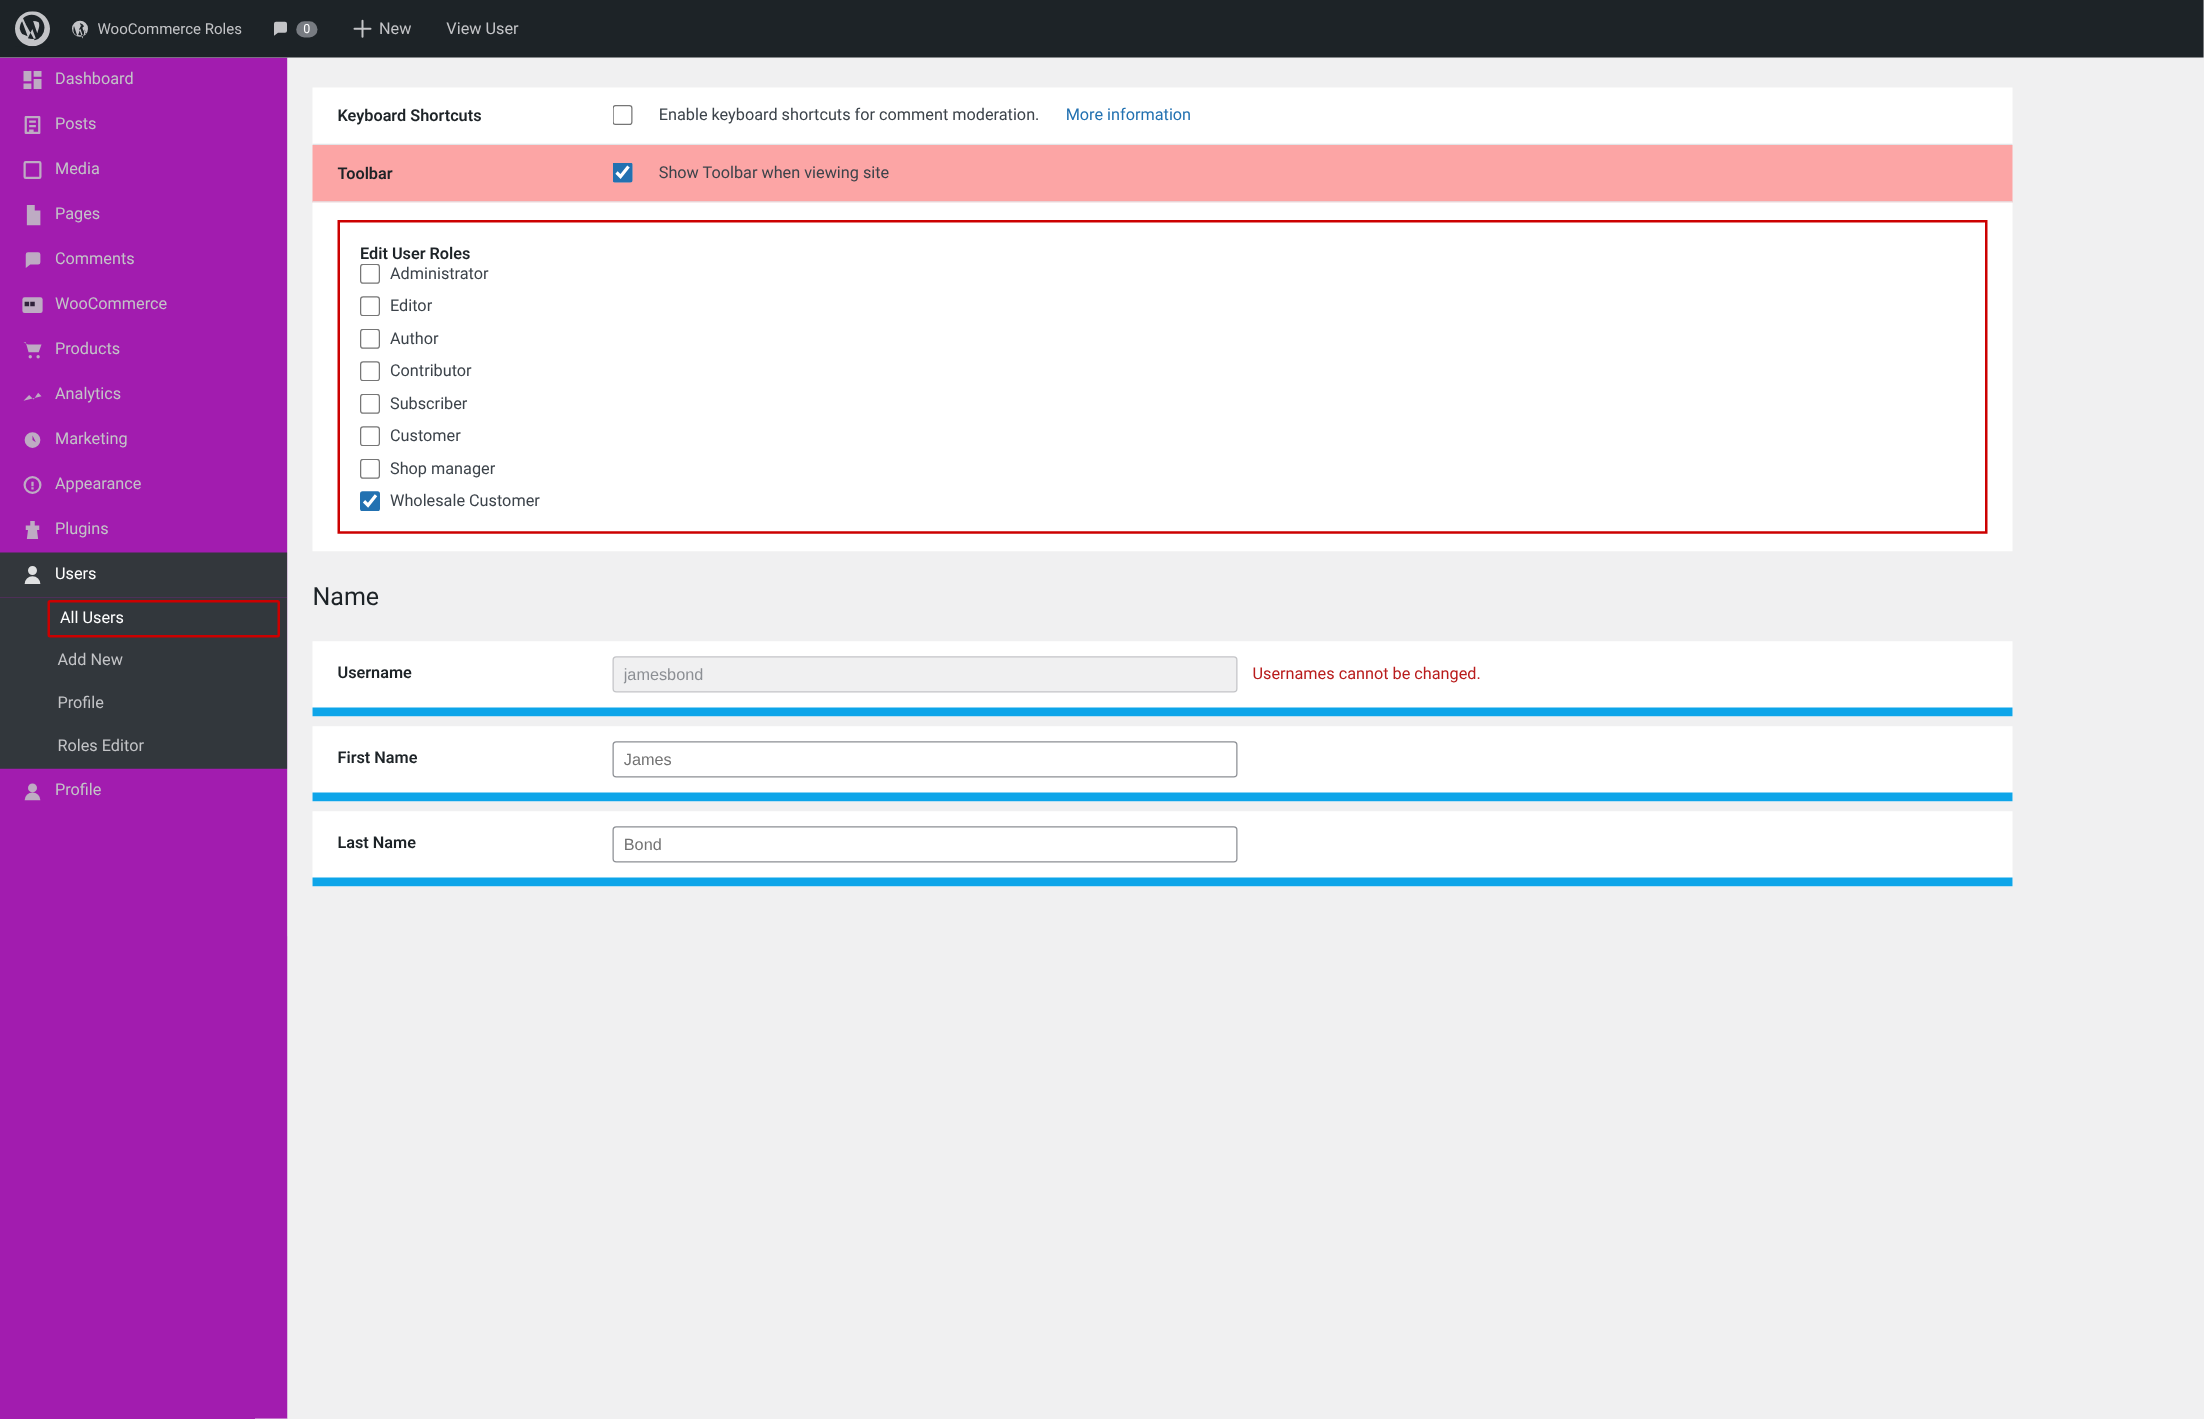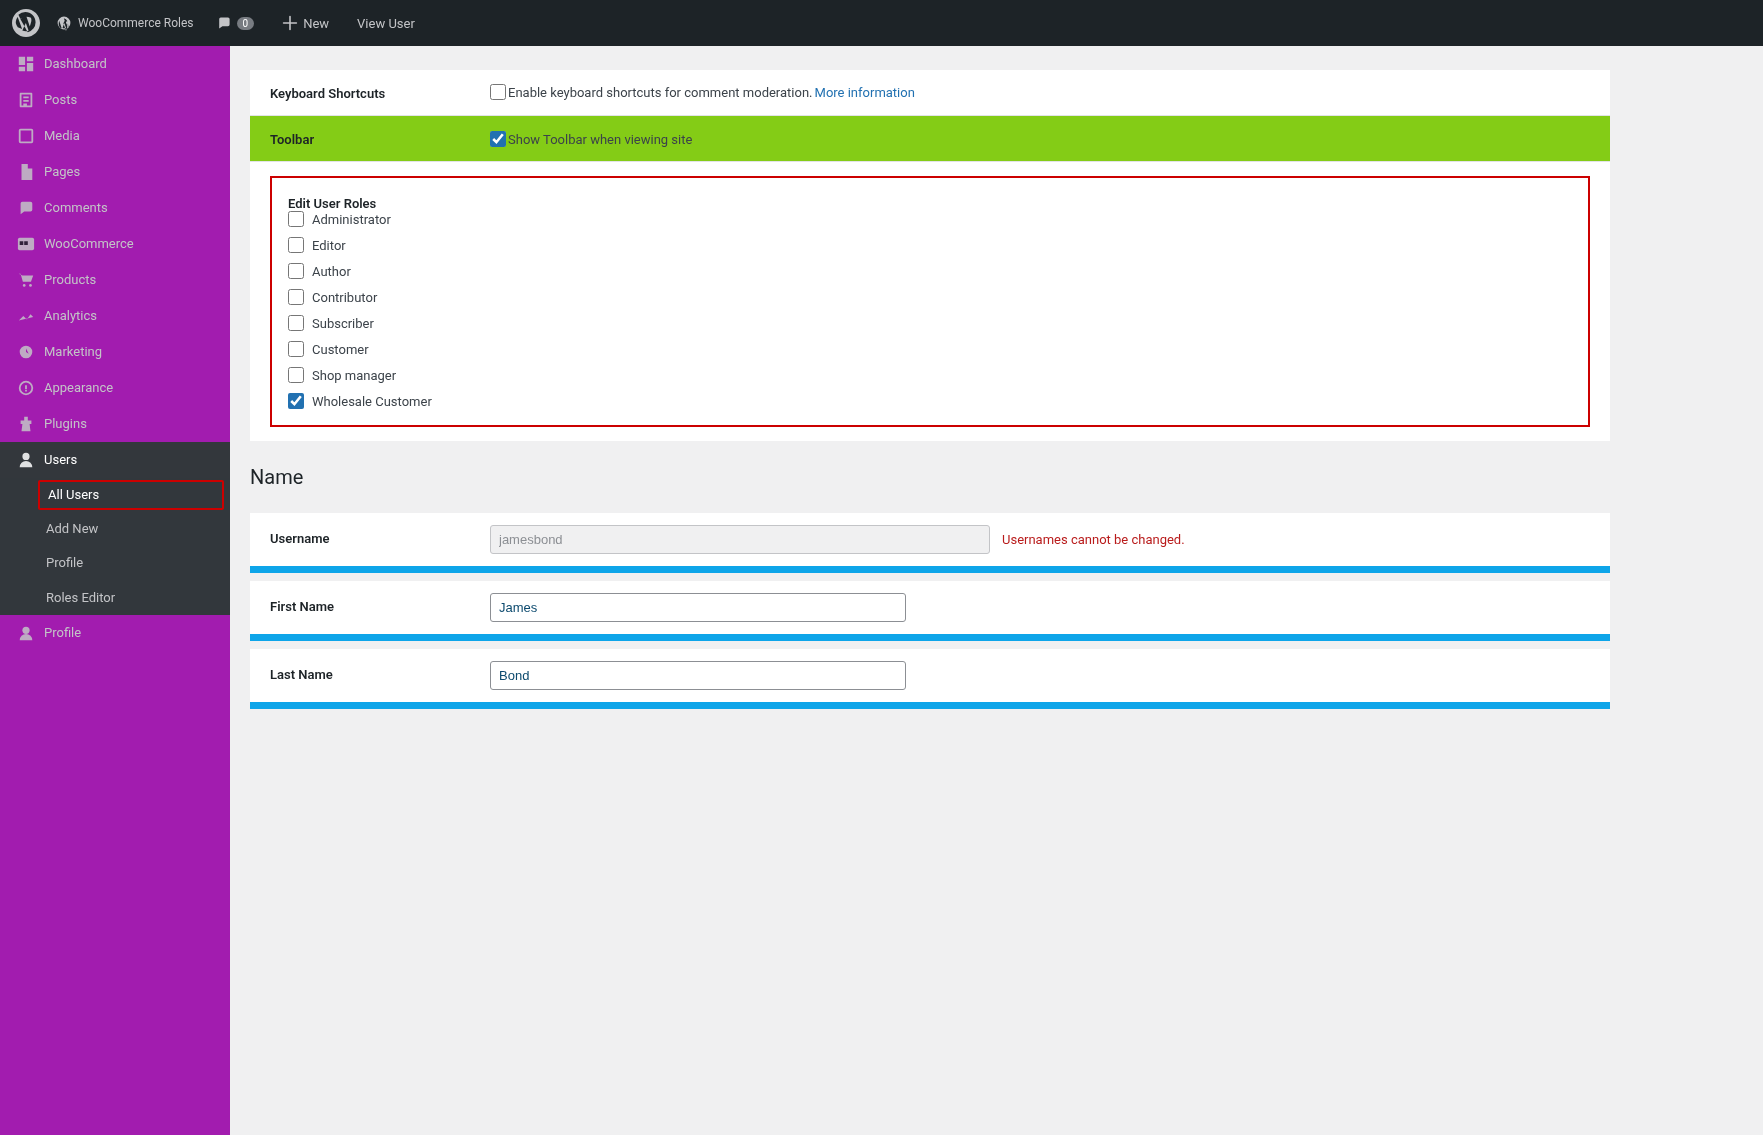--- a/index.html
+++ b/index.html
@@ -113,21 +113,21 @@
       padding-top: 2px;
     }
     .settings-value {
       flex: 1;
       font-size: 13px;
       color: #3c434a;
     }
     .settings-value label {
       display: flex;
       align-items: center;
-      gap: 2px;
+      gap: 21px;
       cursor: pointer;
     }
     .settings-value input[type="checkbox"] {
       width: 16px; height: 16px;
       cursor: pointer;
       accent-color: #2271b1;
     }
     .more-info-link {
       color: #2271b1;
       text-decoration: none;
@@ -195,27 +195,27 @@
       color: #1d2327;
       padding-top: 6px;
     }
     .form-control-wrap {
       flex: 1;
       display: flex;
       align-items: center;
       gap: 12px;
     }
     .form-input {
-      width: 416px;
+      width: 500px;
       max-width: 100%;
       padding: 6px 8px;
       border: 1px solid #8c8f94;
       border-radius: 3px;
       font-size: 13px;
-      color: #0c4a6e;
+      color: #737373;
       background: #fff;
     }
     .form-input-readonly {
       width: 500px;
       max-width: 100%;
       padding: 6px 8px;
       border: 1px solid #c3c4c7;
       border-radius: 3px;
       font-size: 13px;
       color: #8c8f94;
@@ -410,21 +410,21 @@
         <div class="settings-label">Keyboard Shortcuts</div>
         <div class="settings-value">
           <label>
             <input type="checkbox" style="">
             <span>Enable keyboard shortcuts for comment moderation.</span>
             <a href="#" class="more-info-link">More information</a>
           </label>
         </div>
       </div>
 
-      <div class="settings-row" style="background:#84cc16; padding: 14px 20px; align-items: flex-end;">
+      <div class="settings-row" style="background:#fca5a5; padding: 14px 20px;">
         <div class="settings-label">Toolbar</div>
         <div class="settings-value">
           <label>
             <input type="checkbox" checked="" style="">
             <span>Show Toolbar when viewing site</span>
           </label>
         </div>
       </div>
 
       <div style="background:#fff; padding: 14px 20px; margin-bottom: 2px;">

